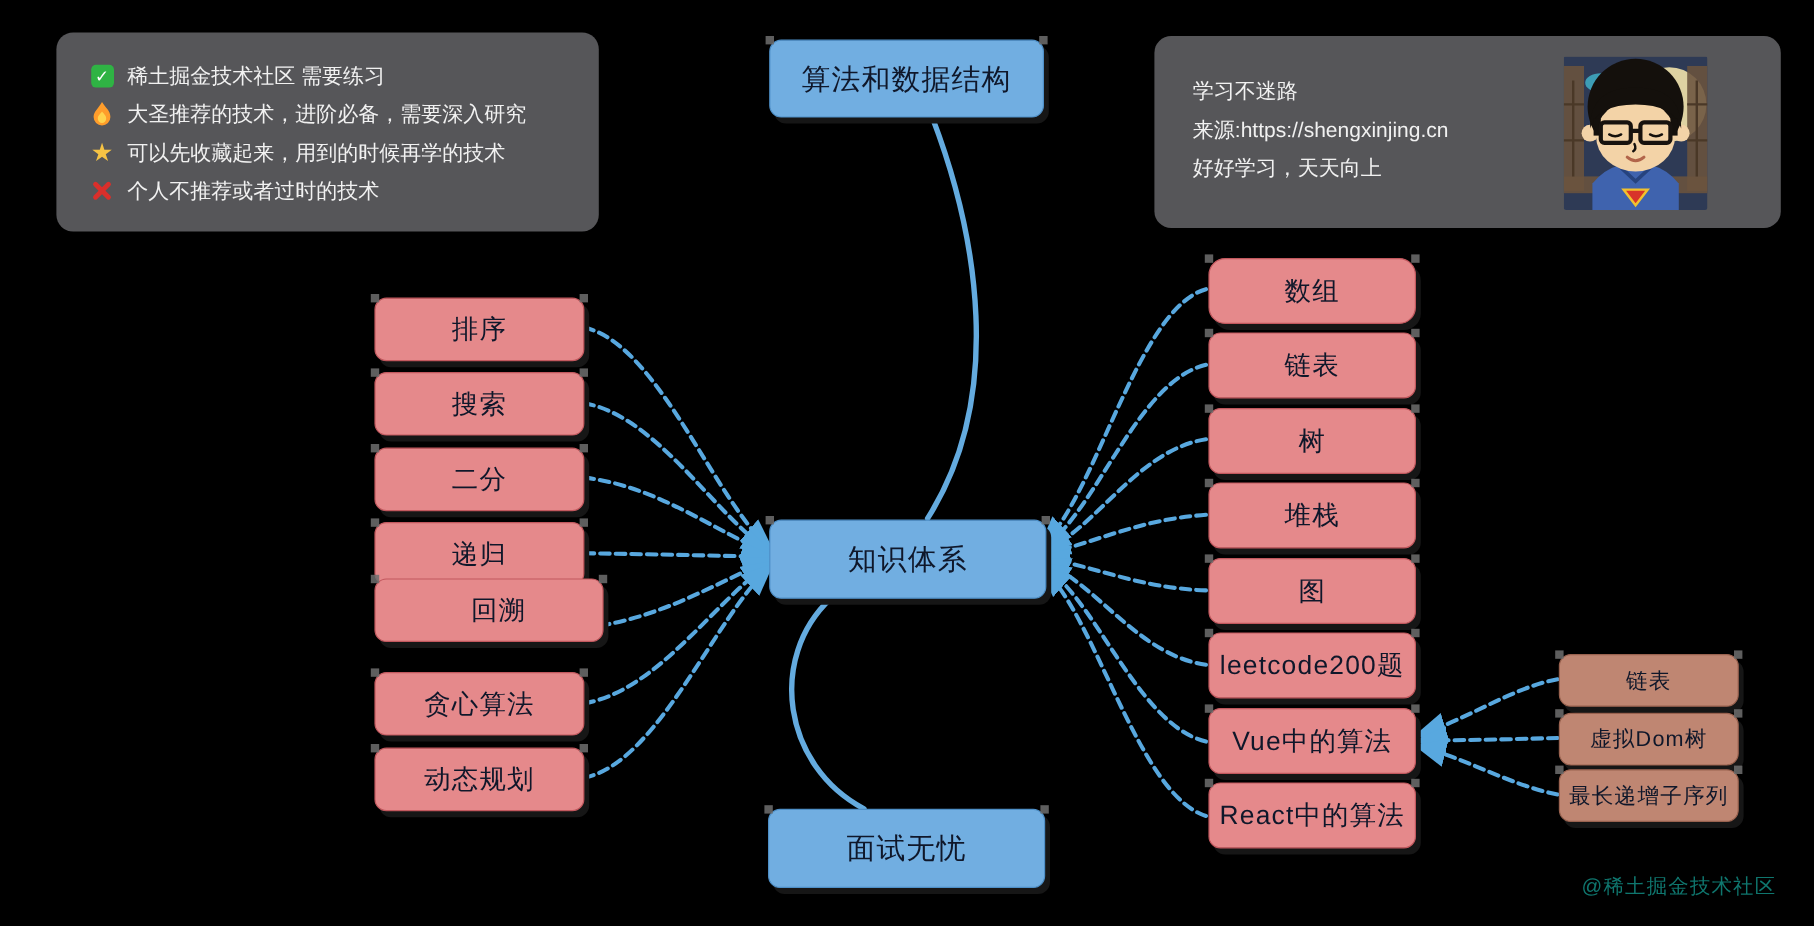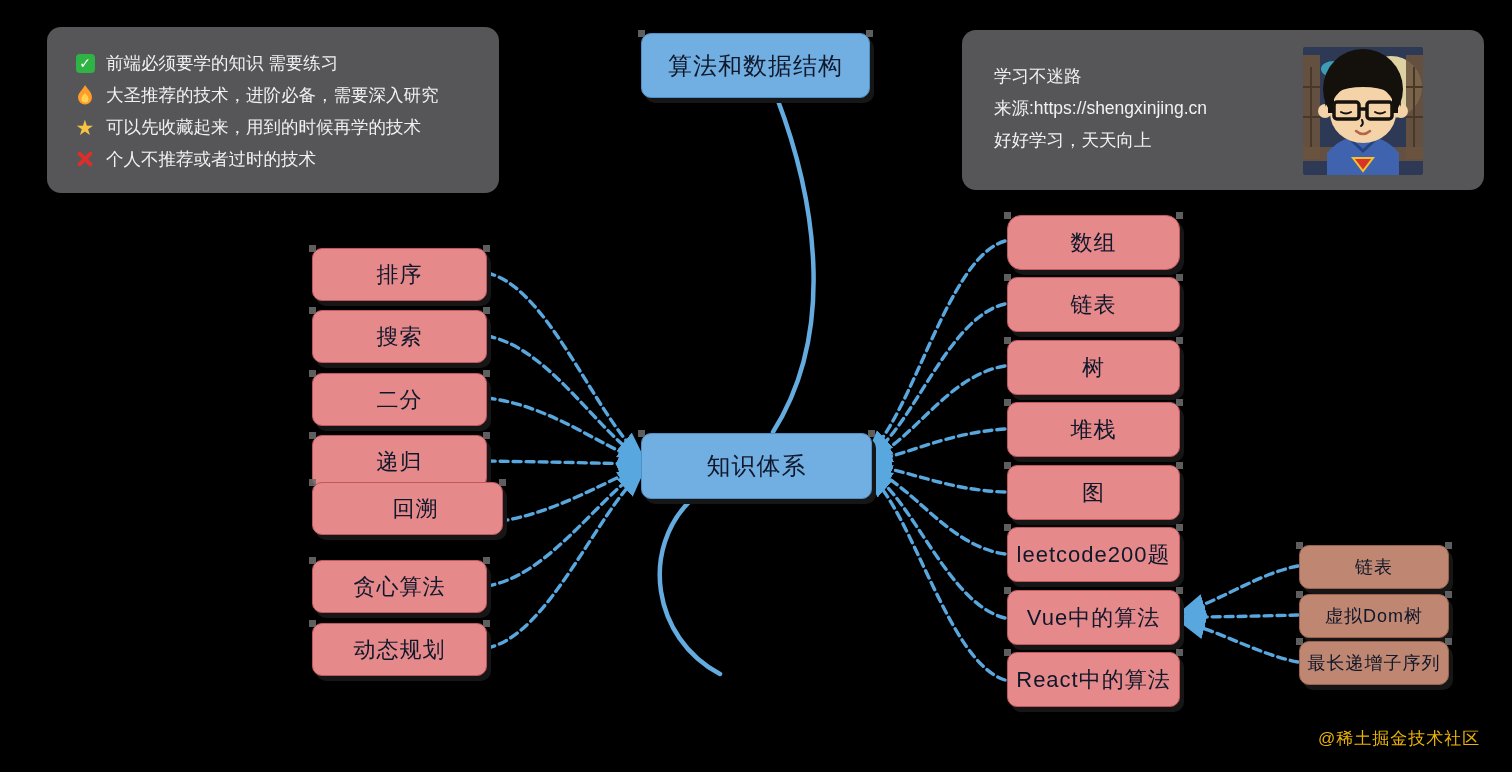--- a/index.html
+++ b/index.html
@@ -34,21 +34,21 @@
   .legend-row{display:flex;align-items:center;height:32px;font-size:17.5px;}
   .legend-row .lg-icon{width:24px;height:22px;display:inline-flex;align-items:center;justify-content:center;margin-right:9px;flex:0 0 24px;}
   .icon-check{width:19px;height:19px;background:#2fb344;border-radius:4px;color:#fff;
     font-size:14px;font-weight:bold;display:flex;align-items:center;justify-content:center;}
   .icon-star{color:#f6c344;font-size:21px;line-height:1;}
   .info-panel{left:962px;top:30px;width:486px;height:160px;padding-left:36px;}
   .info-lines{position:absolute;left:32px;top:30px;font-size:17.5px;line-height:32px;}
   .avatar{position:absolute;left:341px;top:17px;width:120px;height:128px;border-radius:2px;overflow:hidden;}
   
   .watermark{
-    position:absolute;z-index:3;left:1318px;top:727px;font-size:17px;color:#eab308;
+    position:absolute;z-index:3;left:1318px;top:727px;font-size:17px;color:#0f766e;
     text-shadow:1px 2px 2px #000,0 0 4px #000;letter-spacing:1px;
   }
 </style>
 </head>
 <body>
 
 <div class="canvas">
 
   <svg class="edges" width="1512" height="772">
     <defs>
@@ -84,21 +84,21 @@
       <path class="fan" marker-end="url(#arrow)" d="M1298,615 C1260,616 1222,617 1183,617"></path>
       <path class="fan" marker-end="url(#arrow)" d="M1298,662 C1260,655 1222,632 1183,622"></path>
     </g>
   </svg>
 
   <div class="panel legend-panel">
     <div class="legend-row">
       <span class="lg-icon">
           <span class="icon-check">✓</span>
         </span>
-      <span>前端必须要学的知识 需要练习</span>
+      <span>稀土掘金技术社区 需要练习</span>
     </div>
     <div class="legend-row">
       <span class="lg-icon">
         <svg width="20" height="22" viewBox="0 0 20 22">
           <path d="M10,1 C13,6 17,8 17,13.5 A7,7 0 0 1 3,13.5 C3,9 7,6.5 10,1 Z" fill="#ff9d2b"></path>
           <path d="M10,9 C11.8,11.4 13.5,12.2 13.5,15 A3.5,3.5 0 0 1 6.5,15 C6.5,12.2 8.4,11.4 10,9 Z" fill="#ffd34d"></path>
         </svg>
       </span>
       <span>大圣推荐的技术，进阶必备，需要深入研究</span>
     </div>
@@ -161,20 +161,23 @@
       </svg>
     </div>
   </div>
 
   <div class="node blue" style="left:641px;top:33px;width:227px;height:63px;">
     <span>算法和数据结构</span>
   </div>
   <div class="node blue" style="left:641px;top:433px;width:229px;height:64px;">
     <span>知识体系</span>
   </div>
+  <div class="node blue" style="left:640px;top:674px;width:229px;height:64px;">
+    <span>面试无忧</span>
+  </div>
 
   <div class="node pink" style="left:312px;top:248px;width:173px;height:51px;">
     <span>排序</span>
     </div>
   <div class="node pink" style="left:312px;top:310px;width:173px;height:51px;">
     <span>搜索</span>
     </div>
   <div class="node pink" style="left:312px;top:373px;width:173px;height:51px;">
     <span>二分</span>
     </div>

